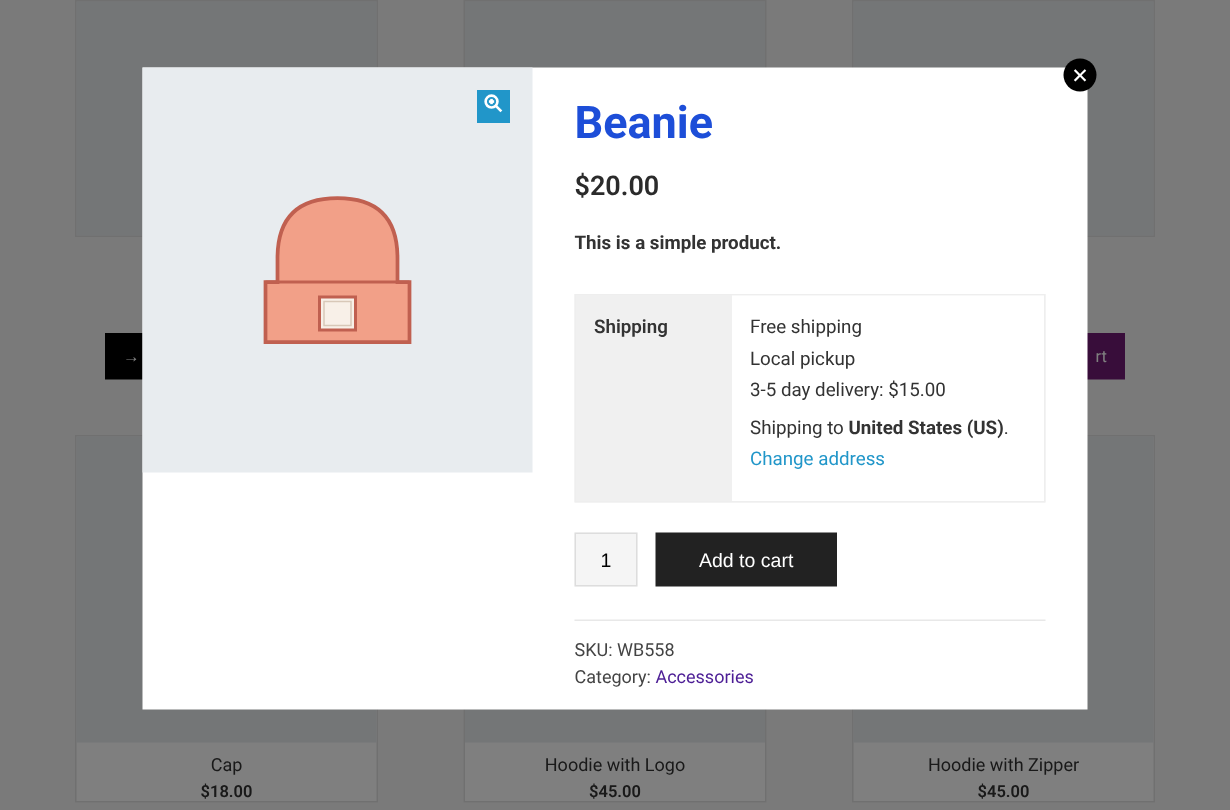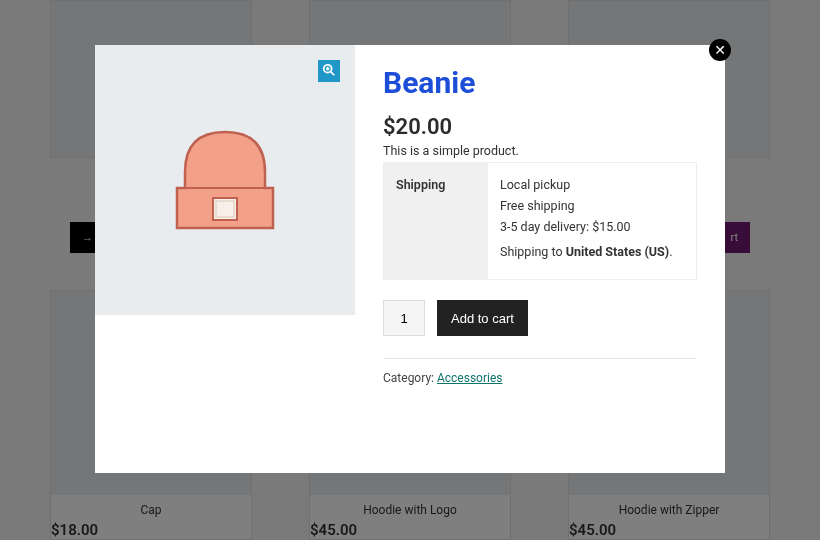--- a/index.html
+++ b/index.html
@@ -35,21 +35,21 @@
     .bg-card-img {
       height: 156px;
       background: #e8ecef;
       display: flex;
       align-items: center;
       justify-content: center;
     }
     .bg-row2 { margin-top: 132px; }
     .bg-row2 .bg-card-img { height: 204px; }
     .bg-title { text-align: center; font-size: 12px; color: #333; margin-top: 8px; font-weight: 400;}
-    .bg-price { text-align: left; font-size: 15px; color: #333; margin-top: 4px; font-weight: 600;}
+    .bg-price { text-align: center; font-size: 11px; color: #333; margin-top: 4px; font-weight: 600;}
     .bg-btn {
       position: absolute;
       top: 222px;
       background: #000;
       color: #fff;
       font-size: 11px;
       padding: 9px 12px;
       display: flex;
       align-items: center;
       gap: 6px;
@@ -119,29 +119,29 @@
       padding: 20px 28px 20px 28px;
       color: #333;
     }
     .product-title {
       font-size: 30px;
       font-weight: 700;
       color: #1d4ed8;
       margin-bottom: 14px;
     }
     .product-price {
-      font-size: 22px;
+      font-size: 18px;
       font-weight: 600;
       color: #2b2b2b;
-      margin-bottom: 4px;
+      margin-bottom: 20px;
     }
     .product-desc {
       font-size: 12.5px;
-      font-weight: 400;
-      margin-bottom: 4px;
+      font-weight: 700;
+      margin-bottom: 26px;
     }
     .shipping-box {
       display: flex;
       background: #f2f2f2;
       border: 1px solid #eee;
       font-size: 12.5px;
     }
     .shipping-label-col {
       width: 104px;
       padding: 14px 12px;
@@ -173,35 +173,35 @@
       height: 36px;
       border: 1px solid #ddd;
       background: #f5f5f5;
       text-align: center;
       font-size: 13px;
     }
     .add-cart-btn {
       background: #222;
       color: #fff;
       border: none;
-      padding: 0 14px;
+      padding: 0 29px;
       height: 36px;
       font-size: 13px;
       font-weight: 500;
       cursor: pointer;
     }
     .meta {
       border-top: 1px solid #e8e8e8;
       margin-top: 22px;
       padding-top: 12px;
       font-size: 12px;
       color: #444;
     }
     .meta p { margin-bottom: 4px; }
-    .meta .cat-link { text-decoration: underline; color: #0f766e; cursor: pointer;}
+    .meta .cat-link { color: #4c1d95; cursor: pointer;}
   </style>
 </head>
 <body>
 
 <div class="bg-grid">
   <div class="bg-row">
     <div class="bg-card">
       <div class="bg-card-img">
         <svg width="100" height="90" viewBox="0 0 100 90">
             <path d="M20 45 Q20 15 50 15 Q80 15 80 45 L80 55 L85 55 L85 80 L15 80 L15 55 L20 55 Z" fill="#d67a5f" stroke="#8a4a38" stroke-width="2"></path>
@@ -275,33 +275,37 @@
   </div>
 
   <div class="product-info">
     <h1 class="product-title">Beanie</h1>
     <div class="product-price">$20.00</div>
     <p class="product-desc">This is a simple product.</p>
 
     <div class="shipping-box">
       <div class="shipping-label-col">Shipping</div>
       <div class="shipping-content-col">
+        <p>Free shipping</p>
         <p>Local pickup</p>
-        <p>Free shipping</p>
         <p>3-5 day delivery: $15.00</p>
         <p class="shipping-to">
           <span>Shipping to </span><b>United States (US)</b><span>.</span>
         </p>
+        <p class="change-address">Change address</p>
       </div>
     </div>
 
     <div class="cart-row">
       <input class="qty-input" value="1" style="">
       <button class="add-cart-btn">Add to cart</button>
     </div>
 
     <div class="meta">
       <p>
+        <span>SKU: </span><span>WB558</span>
+      </p>
+      <p>
         <span>Category: </span><span class="cat-link">Accessories</span>
       </p>
     </div>
   </div>
 </div>
 
 </body></html>

